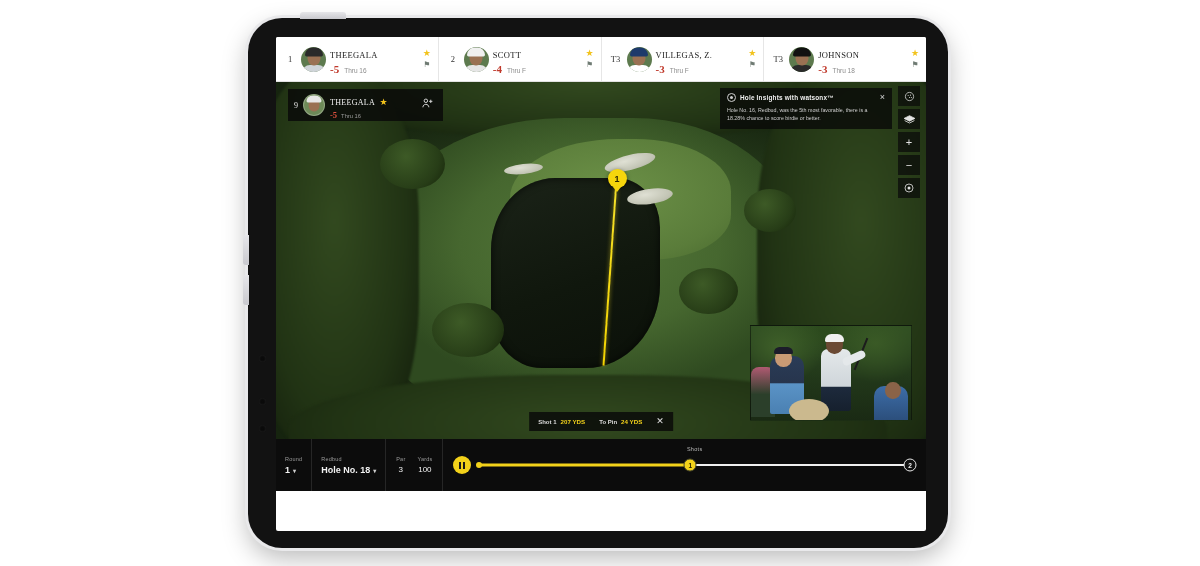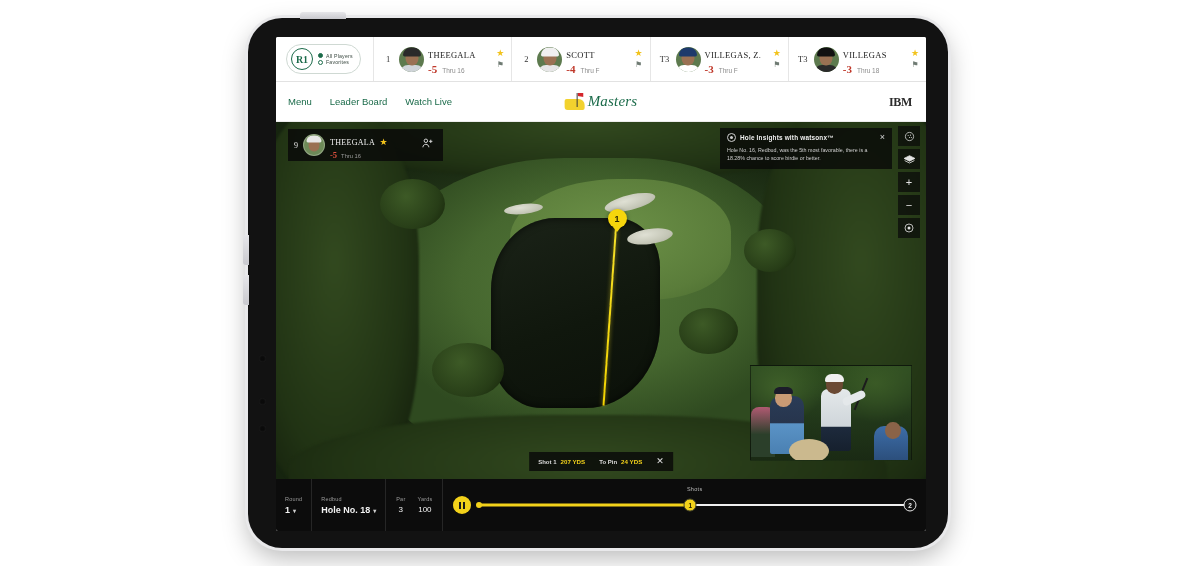--- a/index.html
+++ b/index.html
@@ -461,35 +461,20 @@
 <div class="side-btn" id="btn-vol-up"></div>
 <div class="side-btn" id="btn-vol-dn"></div>
 <div class="cam-dot" style="top:355px"></div>
 <div class="cam-dot" style="top:398px"></div>
 <div class="cam-dot" style="top:425px"></div>
 
 <div id="screen">
 
   <div id="leaderboard">
 
-    <div id="round-filter">
-      <div id="round-pill">
-        <div id="round-badge">R1</div>
-        <div>
-          <div class="radio-row">
-            <span class="radio-dot on"></span>
-            <span class="radio-lbl">All Players</span>
-          </div>
-          <div class="radio-row">
-            <span class="radio-dot"></span>
-            <span class="radio-lbl">Favorites</span>
-          </div>
-        </div>
-      </div>
-    </div>
 
     <div class="lb-player">
       <span class="lb-pos">1</span>
       <span class="lb-avatar">
         <span class="shirt" style="background:#cfd4d8"></span>
         <span class="face"></span>
         <span class="cap" style="background:#2a2a2a"></span>
       </span>
       <span class="lb-info">
         <span class="lb-name">THEEGALA</span>
@@ -545,49 +530,33 @@
     </div>
 
     <div class="lb-player">
       <span class="lb-pos">T3</span>
       <span class="lb-avatar">
         <span class="shirt" style="background:#2a2a2a"></span>
         <span class="face"></span>
         <span class="cap" style="background:#111111"></span>
       </span>
       <span class="lb-info">
-        <span class="lb-name">VILLEGAS</span>
+        <span class="lb-name">JOHNSON</span>
         <span class="lb-scoreline">
           <span class="lb-score">-3</span>
           <span class="lb-thru">Thru 18</span>
         </span>
       </span>
       <span class="lb-marks">
         <span class="star">★</span>
         <span class="flag">⚑</span>
       </span>
     </div>
   </div>
 
-  <div id="navbar">
-    <div id="nav-links">
-      <span class="nav-link">Menu</span>
-      <span class="nav-link">Leader Board</span>
-      <span class="nav-link">Watch Live</span>
-    </div>
-    <div id="brand">
-      <span id="brand-logo">
-        <span id="brand-map"></span>
-        <span id="brand-pole"></span>
-        <span id="brand-flag"></span>
-      </span>
-      <span id="brand-text">Masters</span>
-    </div>
-    <div id="ibm-logo">IBM</div>
-  </div>
 
   <div id="stage">
     <div id="terrain">
       <div class="tree-band" id="trees-top"></div>
       <div id="fairway"></div>
       <div id="green-area"></div>
       <div id="pond"></div>
       <div class="bunker" id="bunker-a"></div>
       <div class="bunker" id="bunker-b"></div>
       <div class="bunker" id="bunker-c"></div>

